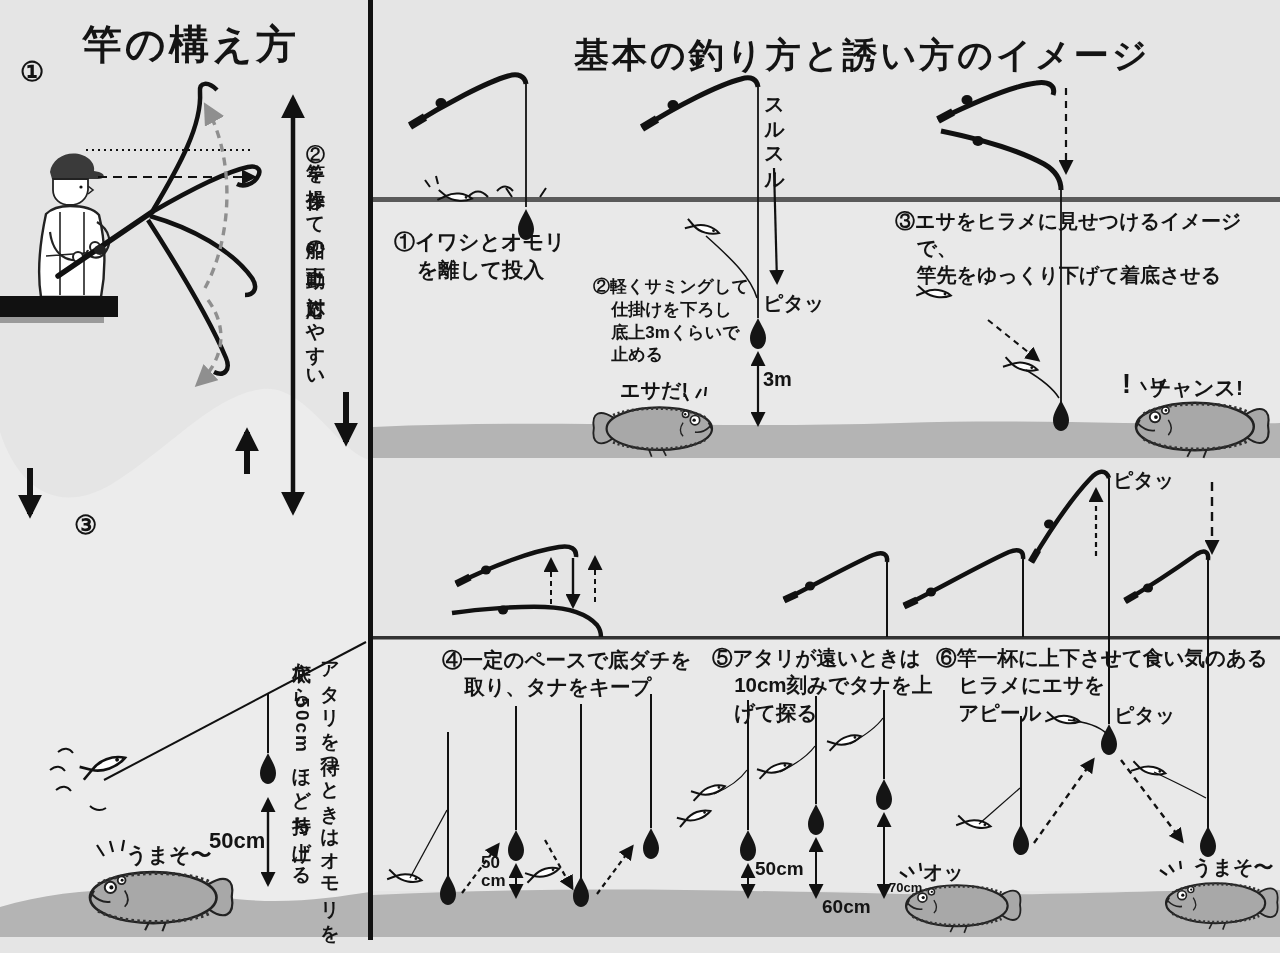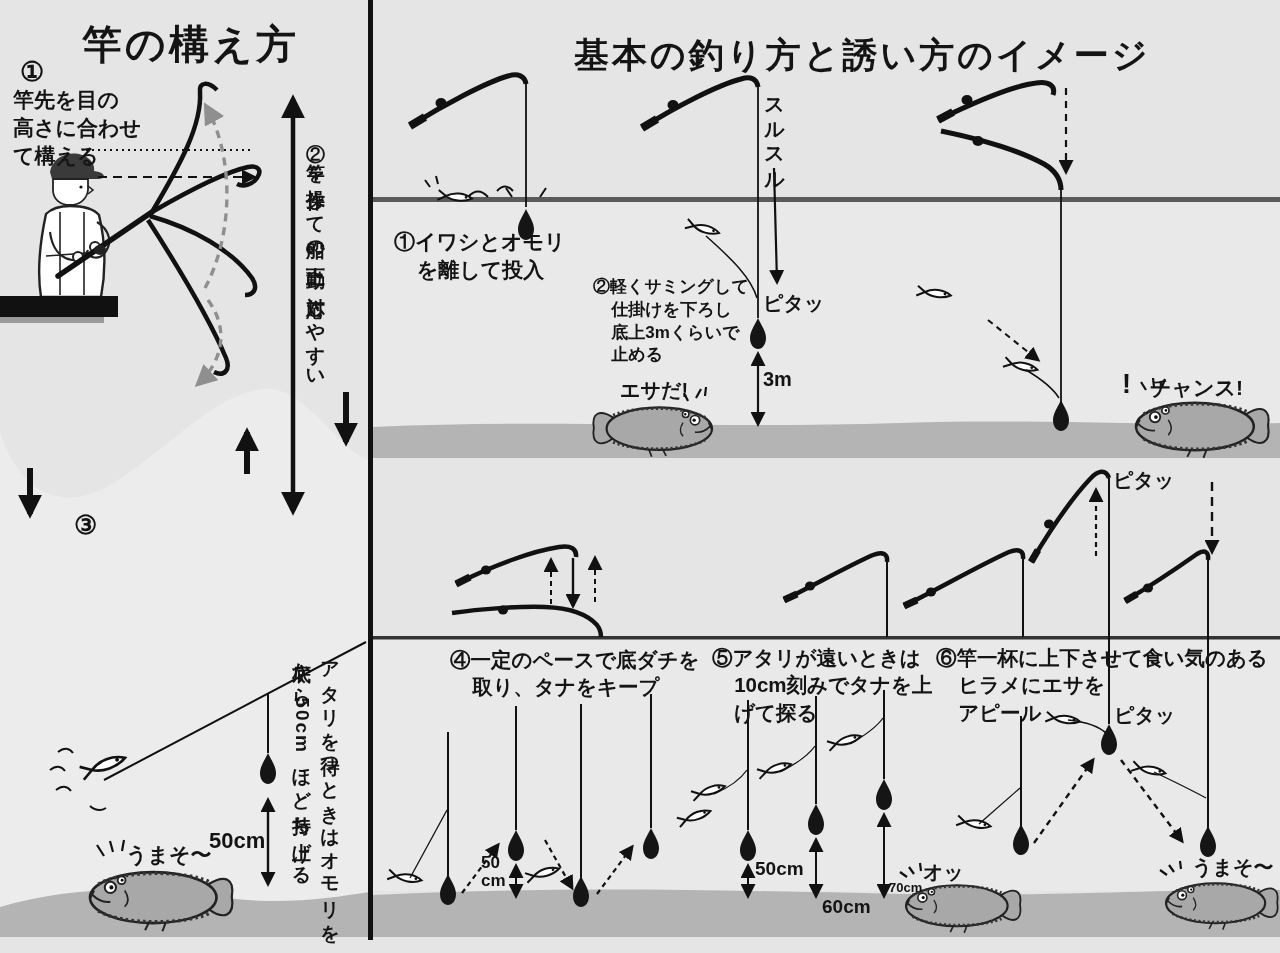--- a/index.html
+++ b/index.html
@@ -246,38 +246,37 @@
     <path d="M1121,760 L1182,841" stroke="#111" stroke-width="2.4" stroke-dasharray="6,5" marker-end="url(#mA)"></path>
     <g>
       <use href="#fl" transform="translate(1166,880) scale(0.8)"></use>
       <path d="M1174,872 l-5,-7 M1181,869 l-1,-8 M1167,875 l-7,-5" stroke="#111" stroke-width="2.2" fill="none"></path>
     </g>
   </g>
 </svg>
 
 <div class="t title" style="left:82px;top:18px;font-size:40px;">竿の構え方</div>
 <div class="t" style="left:20px;top:54px;font-size:27px;">①</div>
-<div class="t" style="left:13px;top:86px;font-size:21px;">竿先を目の
-高さに合わせ
-て構える</div>
 <div class="t vert" style="left:302px;top:128px;font-size:19px;">②竿を操作して船の上下動に対応しやすい</div>
 <div class="t" style="left:74px;top:508px;font-size:26px;">③</div>
 <div class="t vert" style="left:287px;top:648px;font-size:19px;line-height:1.5;">アタリを待つときはオモリを
 底から50cmほど持ち上げる</div>
 <div class="t" style="left:209px;top:826px;font-size:22px;">50cm</div>
 <div class="t" style="left:126px;top:841px;font-size:21px;">うまそ〜</div>
 
 <div class="t title" style="left:574px;top:20px;font-size:35px;margin-top:12px;">基本の釣り方と誘い方のイメージ</div>
 <div class="t hang" style="left:394px;top:228px;font-size:21px;">①イワシとオモリ
 を離して投入</div>
 <div class="t hang" style="left:593px;top:276px;font-size:17px;">②軽くサミングして
 仕掛けを下ろし
 底上3mくらいで
 止める</div>
-<div class="t hang" style="left:442px;top:646px;font-size:20.5px;margin-left:8px;">④一定のペースで底ダチを
+<div class="t hang" style="left:895px;top:208px;font-size:20px;">③エサをヒラメに見せつけるイメージで、
+竿先をゆっくり下げて着底させる</div>
+<div class="t hang" style="left:442px;top:646px;font-size:20.5px;">④一定のペースで底ダチを
 取り、タナをキープ</div>
 <div class="t hang" style="left:712px;top:644px;font-size:20.5px;">⑤アタリが遠いときは
 10cm刻みでタナを上
 げて探る</div>
 <div class="t hang" style="left:936px;top:644px;font-size:20.5px;">⑥竿一杯に上下させて食い気のある
 ヒラメにエサを
 アピール</div>
 
 <div class="t vert" style="left:760px;top:84px;font-size:20px;">スルスル</div>
 <div class="t" style="left:763px;top:290px;font-size:20px;">ピタッ</div>

